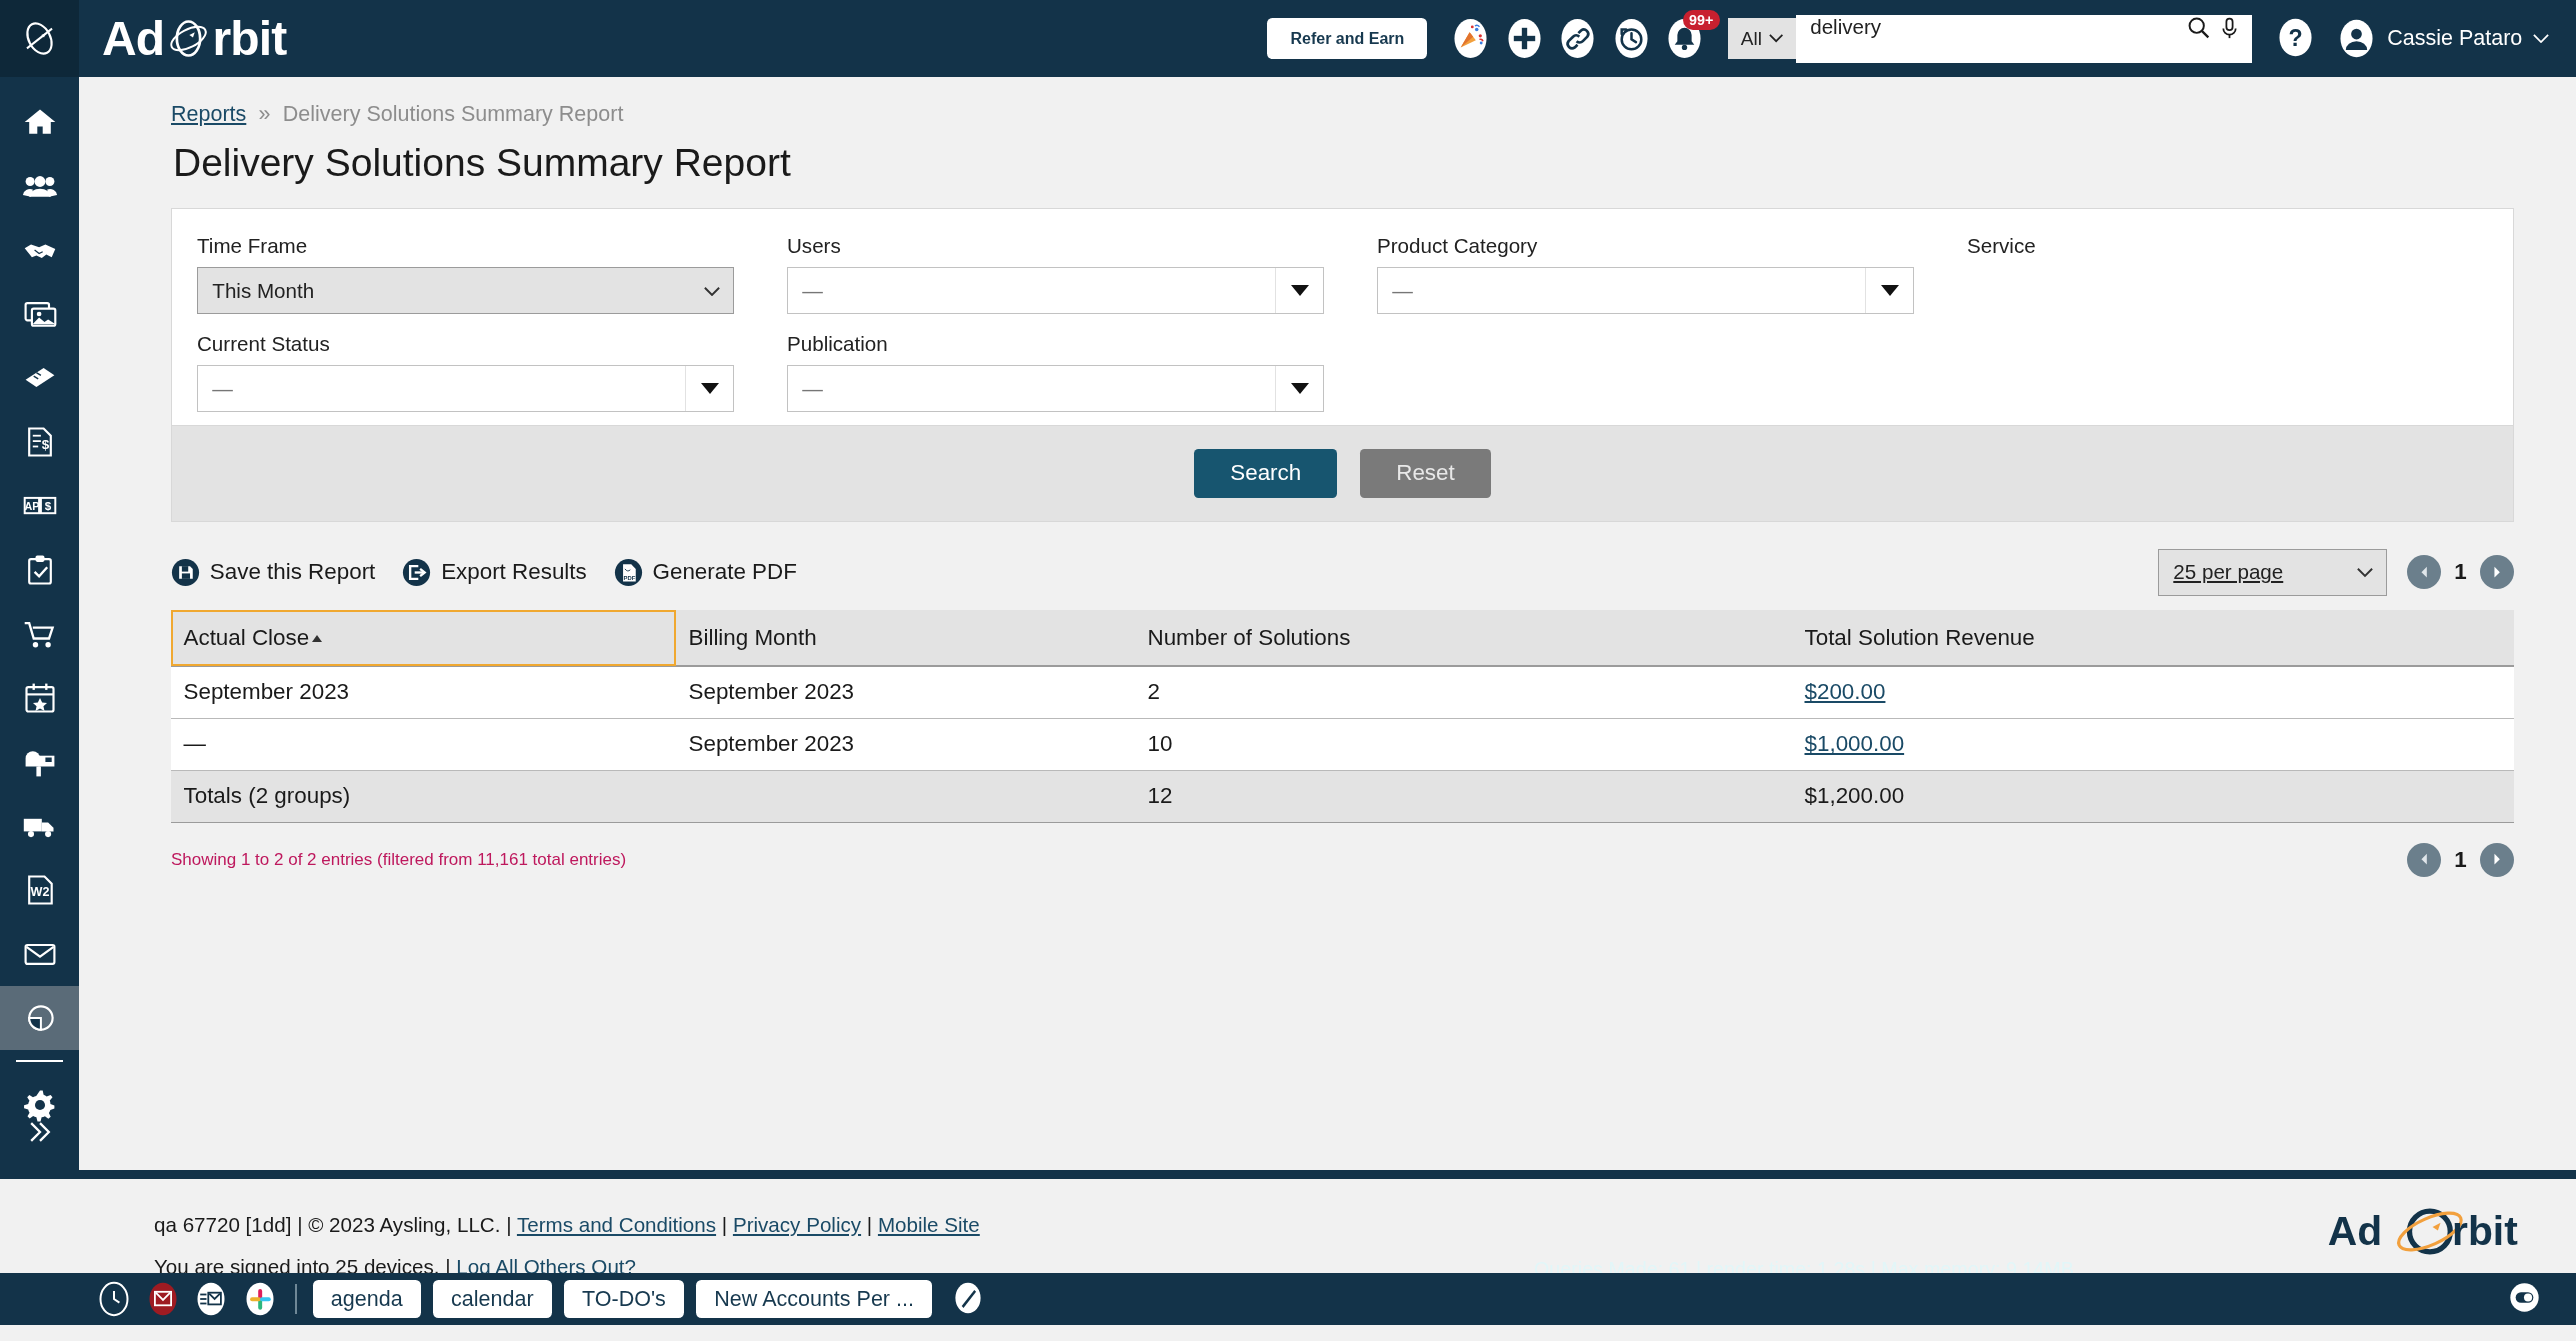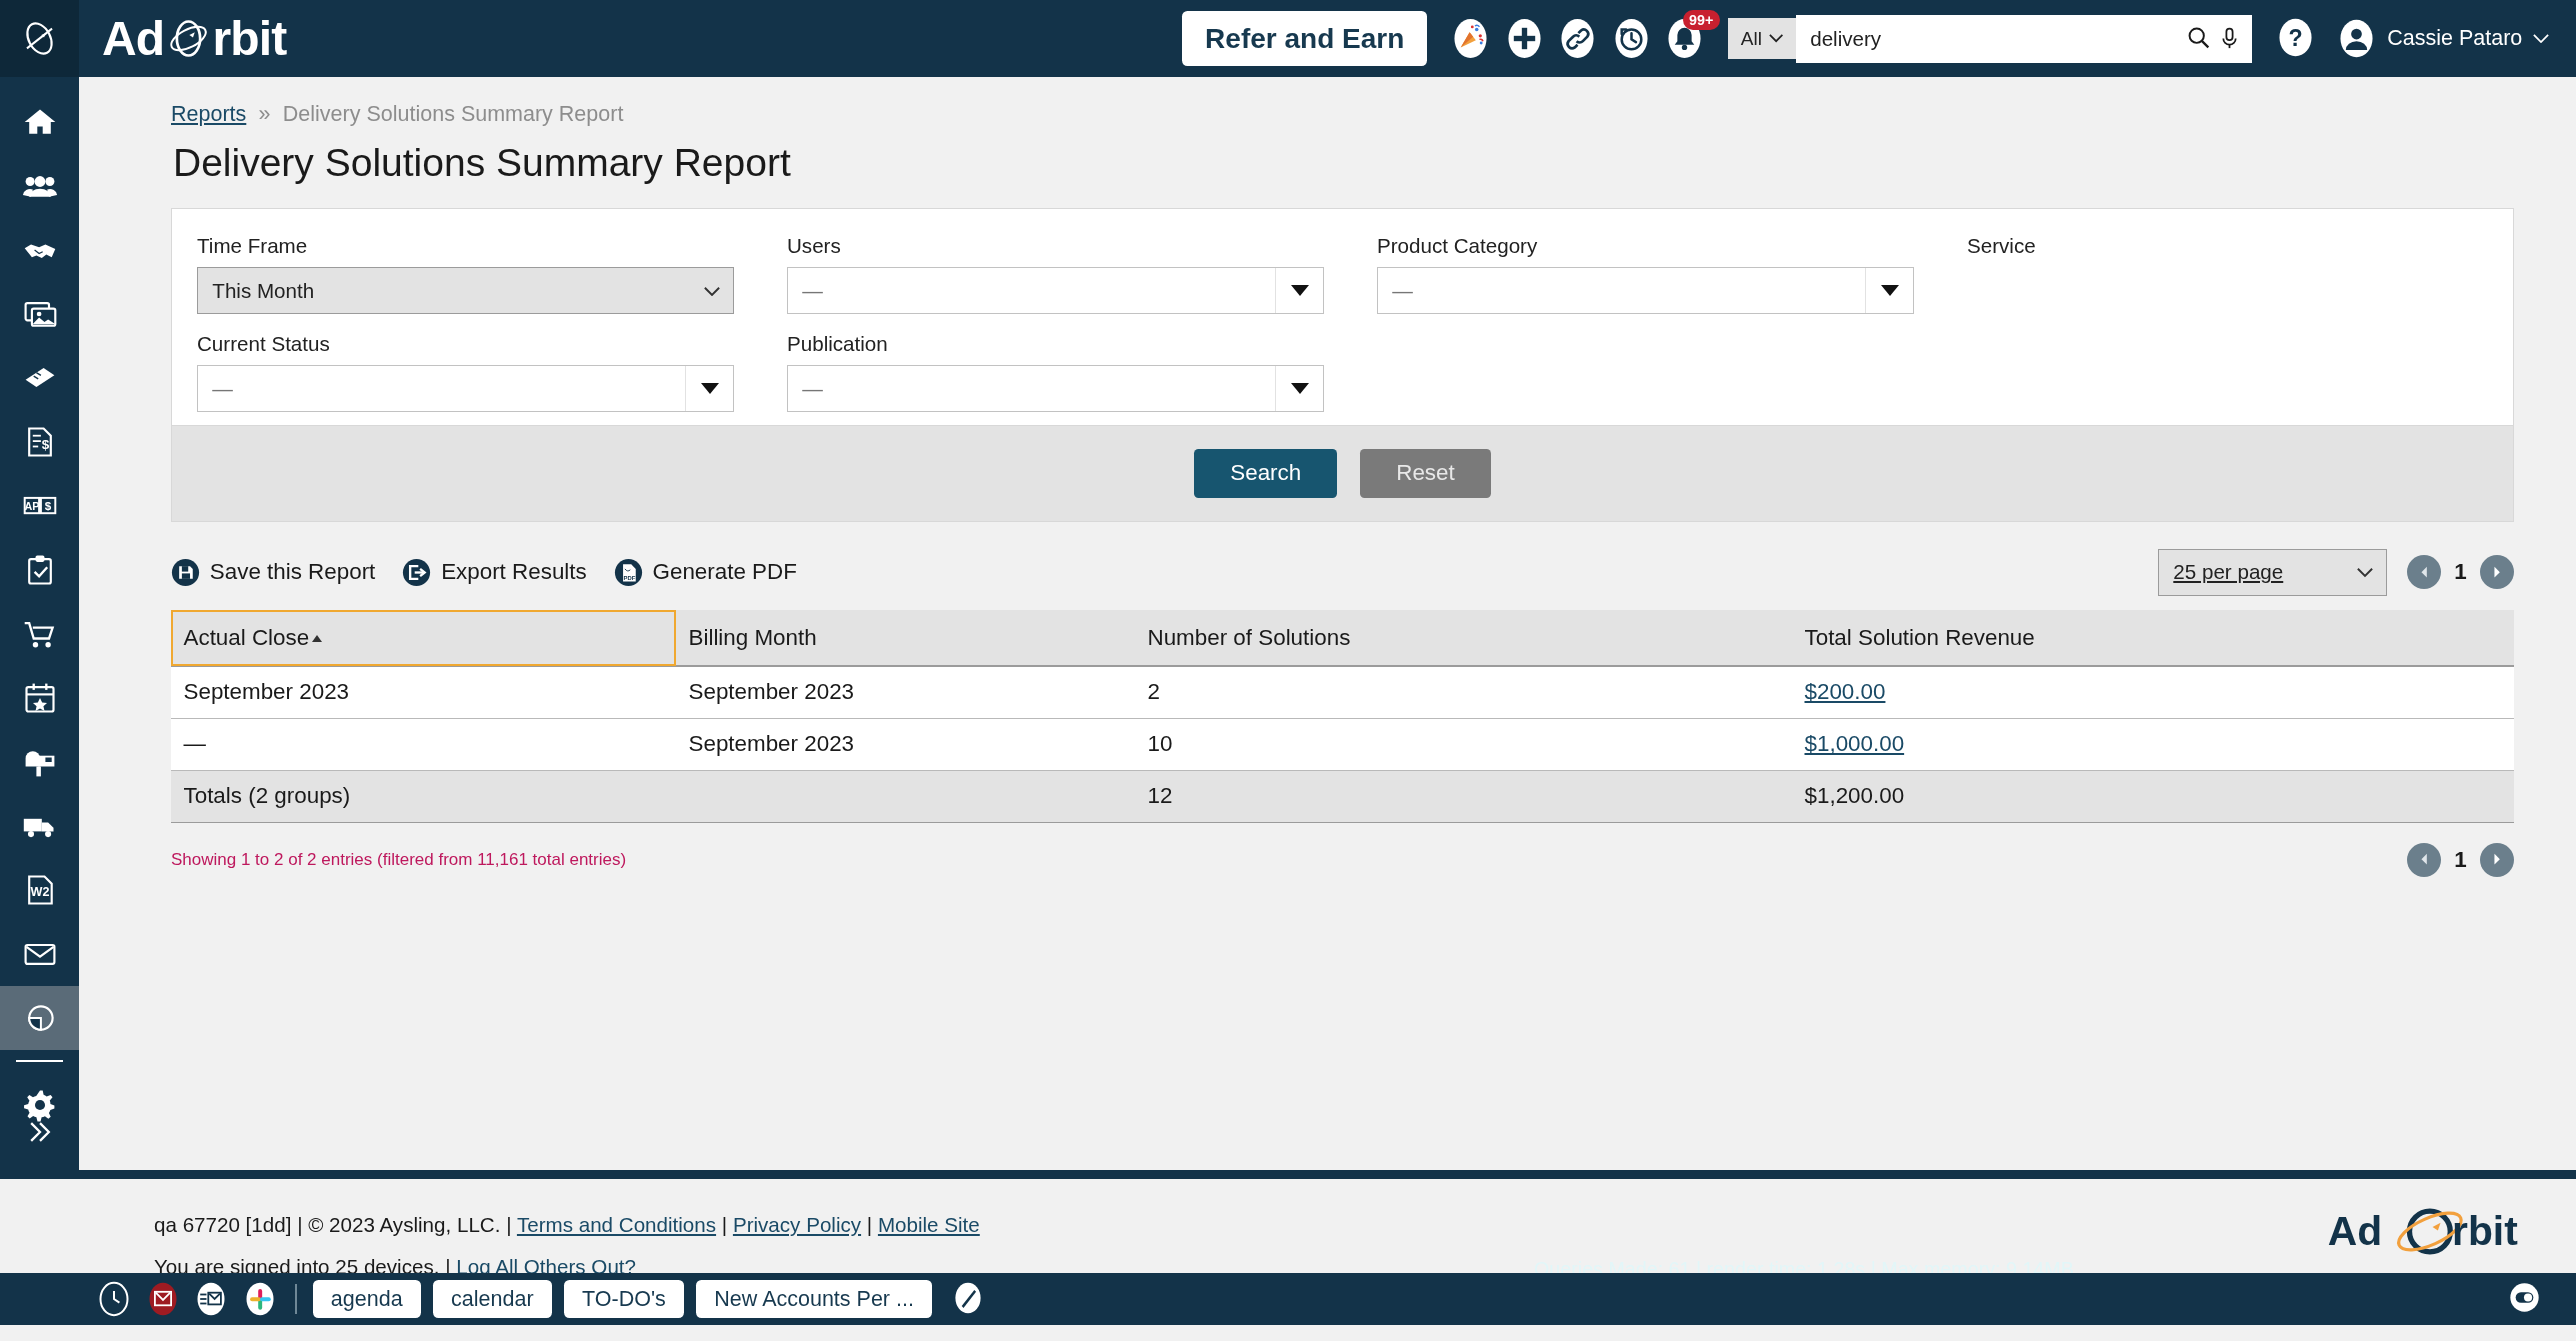--- a/index.html
+++ b/index.html
@@ -20,21 +20,21 @@
     display: flex; align-items: center; justify-content: center;
   }
   .brand { margin-left: 23px; display: flex; align-items: center; }
   .brand-text {
     color: #ffffff; font-size: 48px; font-weight: bold; letter-spacing: -0.9px;
     display: flex; align-items: center; gap: 1.8px;
   }
   .topbar-spacer { flex: 1; }
   .refer-btn {
     background: #ffffff; color: #17394f; border: none; border-radius: 5.4px;
-    font-size: 28px; font-weight: 600; padding: 11.6px 23px; cursor: pointer;
+    font-size: 16px; font-weight: 600; padding: 11.6px 23px; cursor: pointer;
     font-family: "Liberation Sans", sans-serif; white-space: nowrap;
   }
   .hicons { display: flex; align-items: center; gap: 12.5px; margin-left: 23px; }
   .hicon {
     width: 41px; height: 41px; border-radius: 50%;
     display: flex; align-items: center; justify-content: center;
     position: relative; cursor: pointer;
   }
   .hicon svg { display: block; }
   .badge {
@@ -45,21 +45,21 @@
   }
   .searchwrap {
     display: flex; align-items: center; margin-left: 23px; height: 41px;
   }
   .search-scope {
     background: #e3e3e3; height: 41px; display: flex; align-items: center;
     gap: 7.2px; padding: 0 12.5px; font-size: 19px; color: #222;
   }
   .search-field {
     background: #fff; height: 48px; width: 456px; display: flex;
-    align-items: center; padding: 0 10.7px 0 14.3px;
+    align-items: flex-start; padding: 0 10.7px 0 14.3px;
   }
   .search-field input {
     border: none; outline: none; flex: 1; font-size: 20.6px; color: #222;
     font-family: "Liberation Sans", sans-serif; background: transparent;
   }
   .search-field .sicon { margin-left: 7.2px; cursor: pointer; }
   .help-icon { margin-left: 23px; cursor: pointer; }
   .user-block {
     display: flex; align-items: center; gap: 10.7px;
     margin-left: 19.7px; margin-right: 27px; cursor: pointer;

